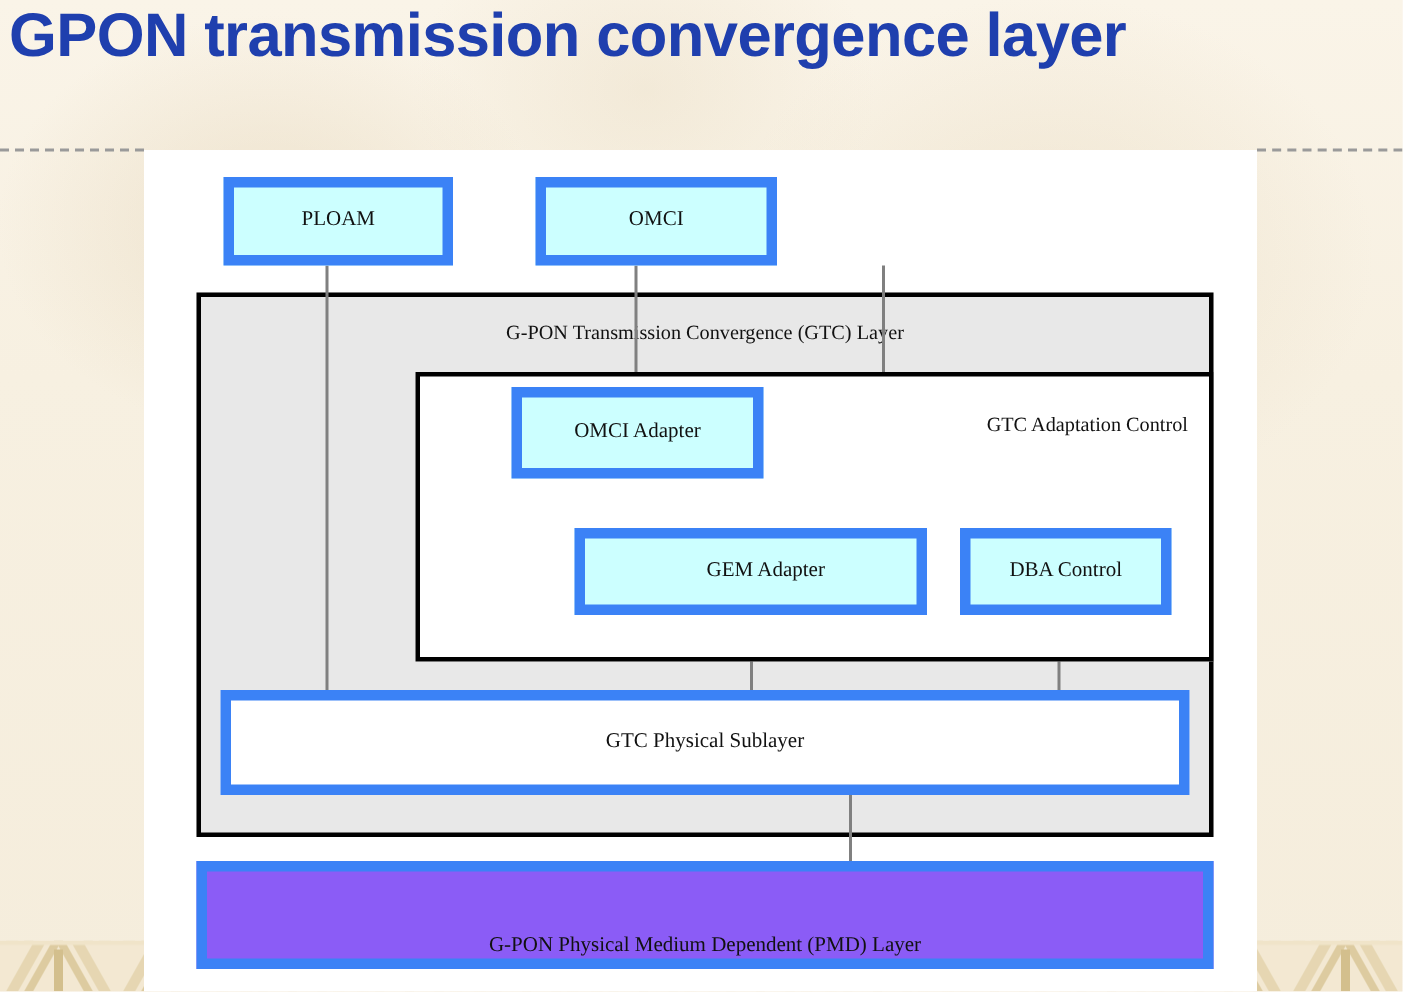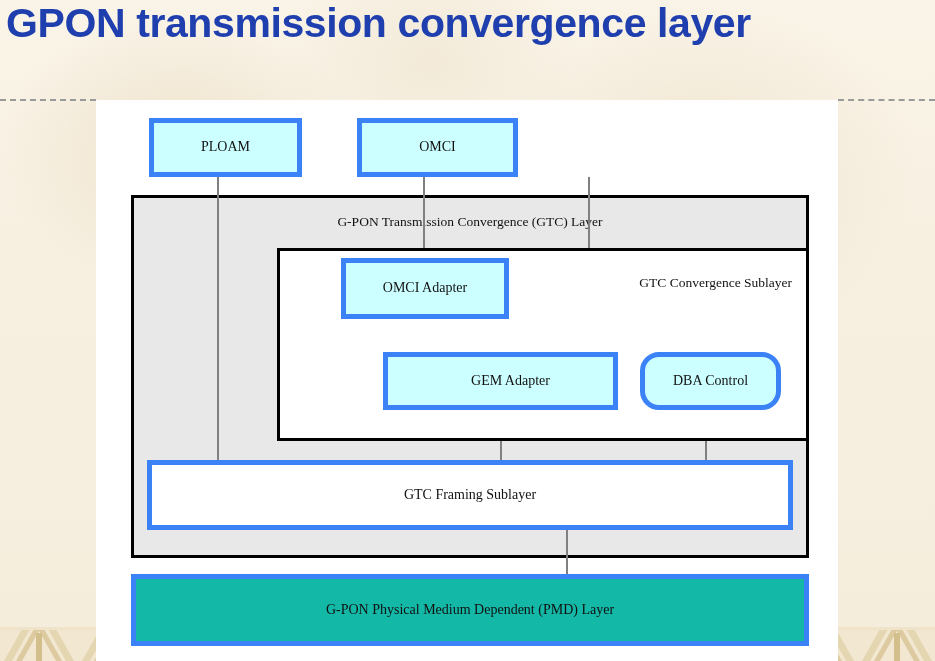--- a/index.html
+++ b/index.html
@@ -84,37 +84,37 @@
     left: 0;
     top: 0;
     width: 742px;
     height: 561px;
   }
 
   
   .node {
     position: absolute;
     box-sizing: border-box;
-    border: 5px solid #3b82f6;
+    border: 7px solid #3b82f6;
     display: flex;
     align-items: center;
     justify-content: center;
     text-align: center;
     font-family: "Liberation Serif", serif;
     color: #111111;
     z-index: 3;
   }
   .node .node-label {
     display: block;
     font-size: 14px;
     line-height: 1.15;
   }
 
   .node.cyan  { background: #ccffff; }
-  .node.grey  { background: #14b8a6; }
+  .node.grey  { background: #8b5cf6; align-items: flex-end; }
   .node.white { background: #ffffff; }
 
   
   .container {
     position: absolute;
     box-sizing: border-box;
     border: 3px solid #000000;
     z-index: 1;
   }
   .container > .container-label {
@@ -184,37 +184,37 @@
     <div class="node cyan" style="left:261px; top:18px; width:161px; height:59px;">
       <span class="node-label">OMCI</span>
     </div>
 
 
     <div class="container grey" style="left:35px; top:95px; width:678px; height:363px; background:#e8e8e8;">
       <span class="container-label" style="left:0; right:0; top:16px; text-align:center;">G-PON Transmission Convergence (GTC) Layer</span>
     </div>
 
     <div class="container white" style="left:181px; top:148px; width:532px; height:193px; background:#ffffff; z-index:2;">
-      <span class="container-label" style="right:14px; top:24px;">GTC Convergence Sublayer</span>
+      <span class="container-label" style="right:14px; top:24px;">GTC Adaptation Control</span>
     </div>
 
     <div class="node cyan" style="left:245px; top:158px; width:168px; height:61px;">
       <span class="node-label">OMCI Adapter</span>
     </div>
 
     <div class="node cyan" style="left:287px; top:252px; width:235px; height:58px;padding-left:20px;">
       <span class="node-label">GEM Adapter</span>
     </div>
 
-    <div class="node cyan" style="left:544px; top:252px; width:141px; height:58px;border-radius:19px;">
+    <div class="node cyan" style="left:544px; top:252px; width:141px; height:58px;">
       <span class="node-label">DBA Control</span>
     </div>
 
     <div class="node white" style="left:51px; top:360px; width:646px; height:70px;">
-      <span class="node-label">GTC Framing Sublayer</span>
+      <span class="node-label">GTC Physical Sublayer</span>
     </div>
 
     <div class="node grey" style="left:35px; top:474px; width:678px; height:72px;">
       <span class="node-label">G-PON Physical Medium Dependent (PMD) Layer</span>
     </div>
 
   </div>
 </div>
 
 </body></html>

